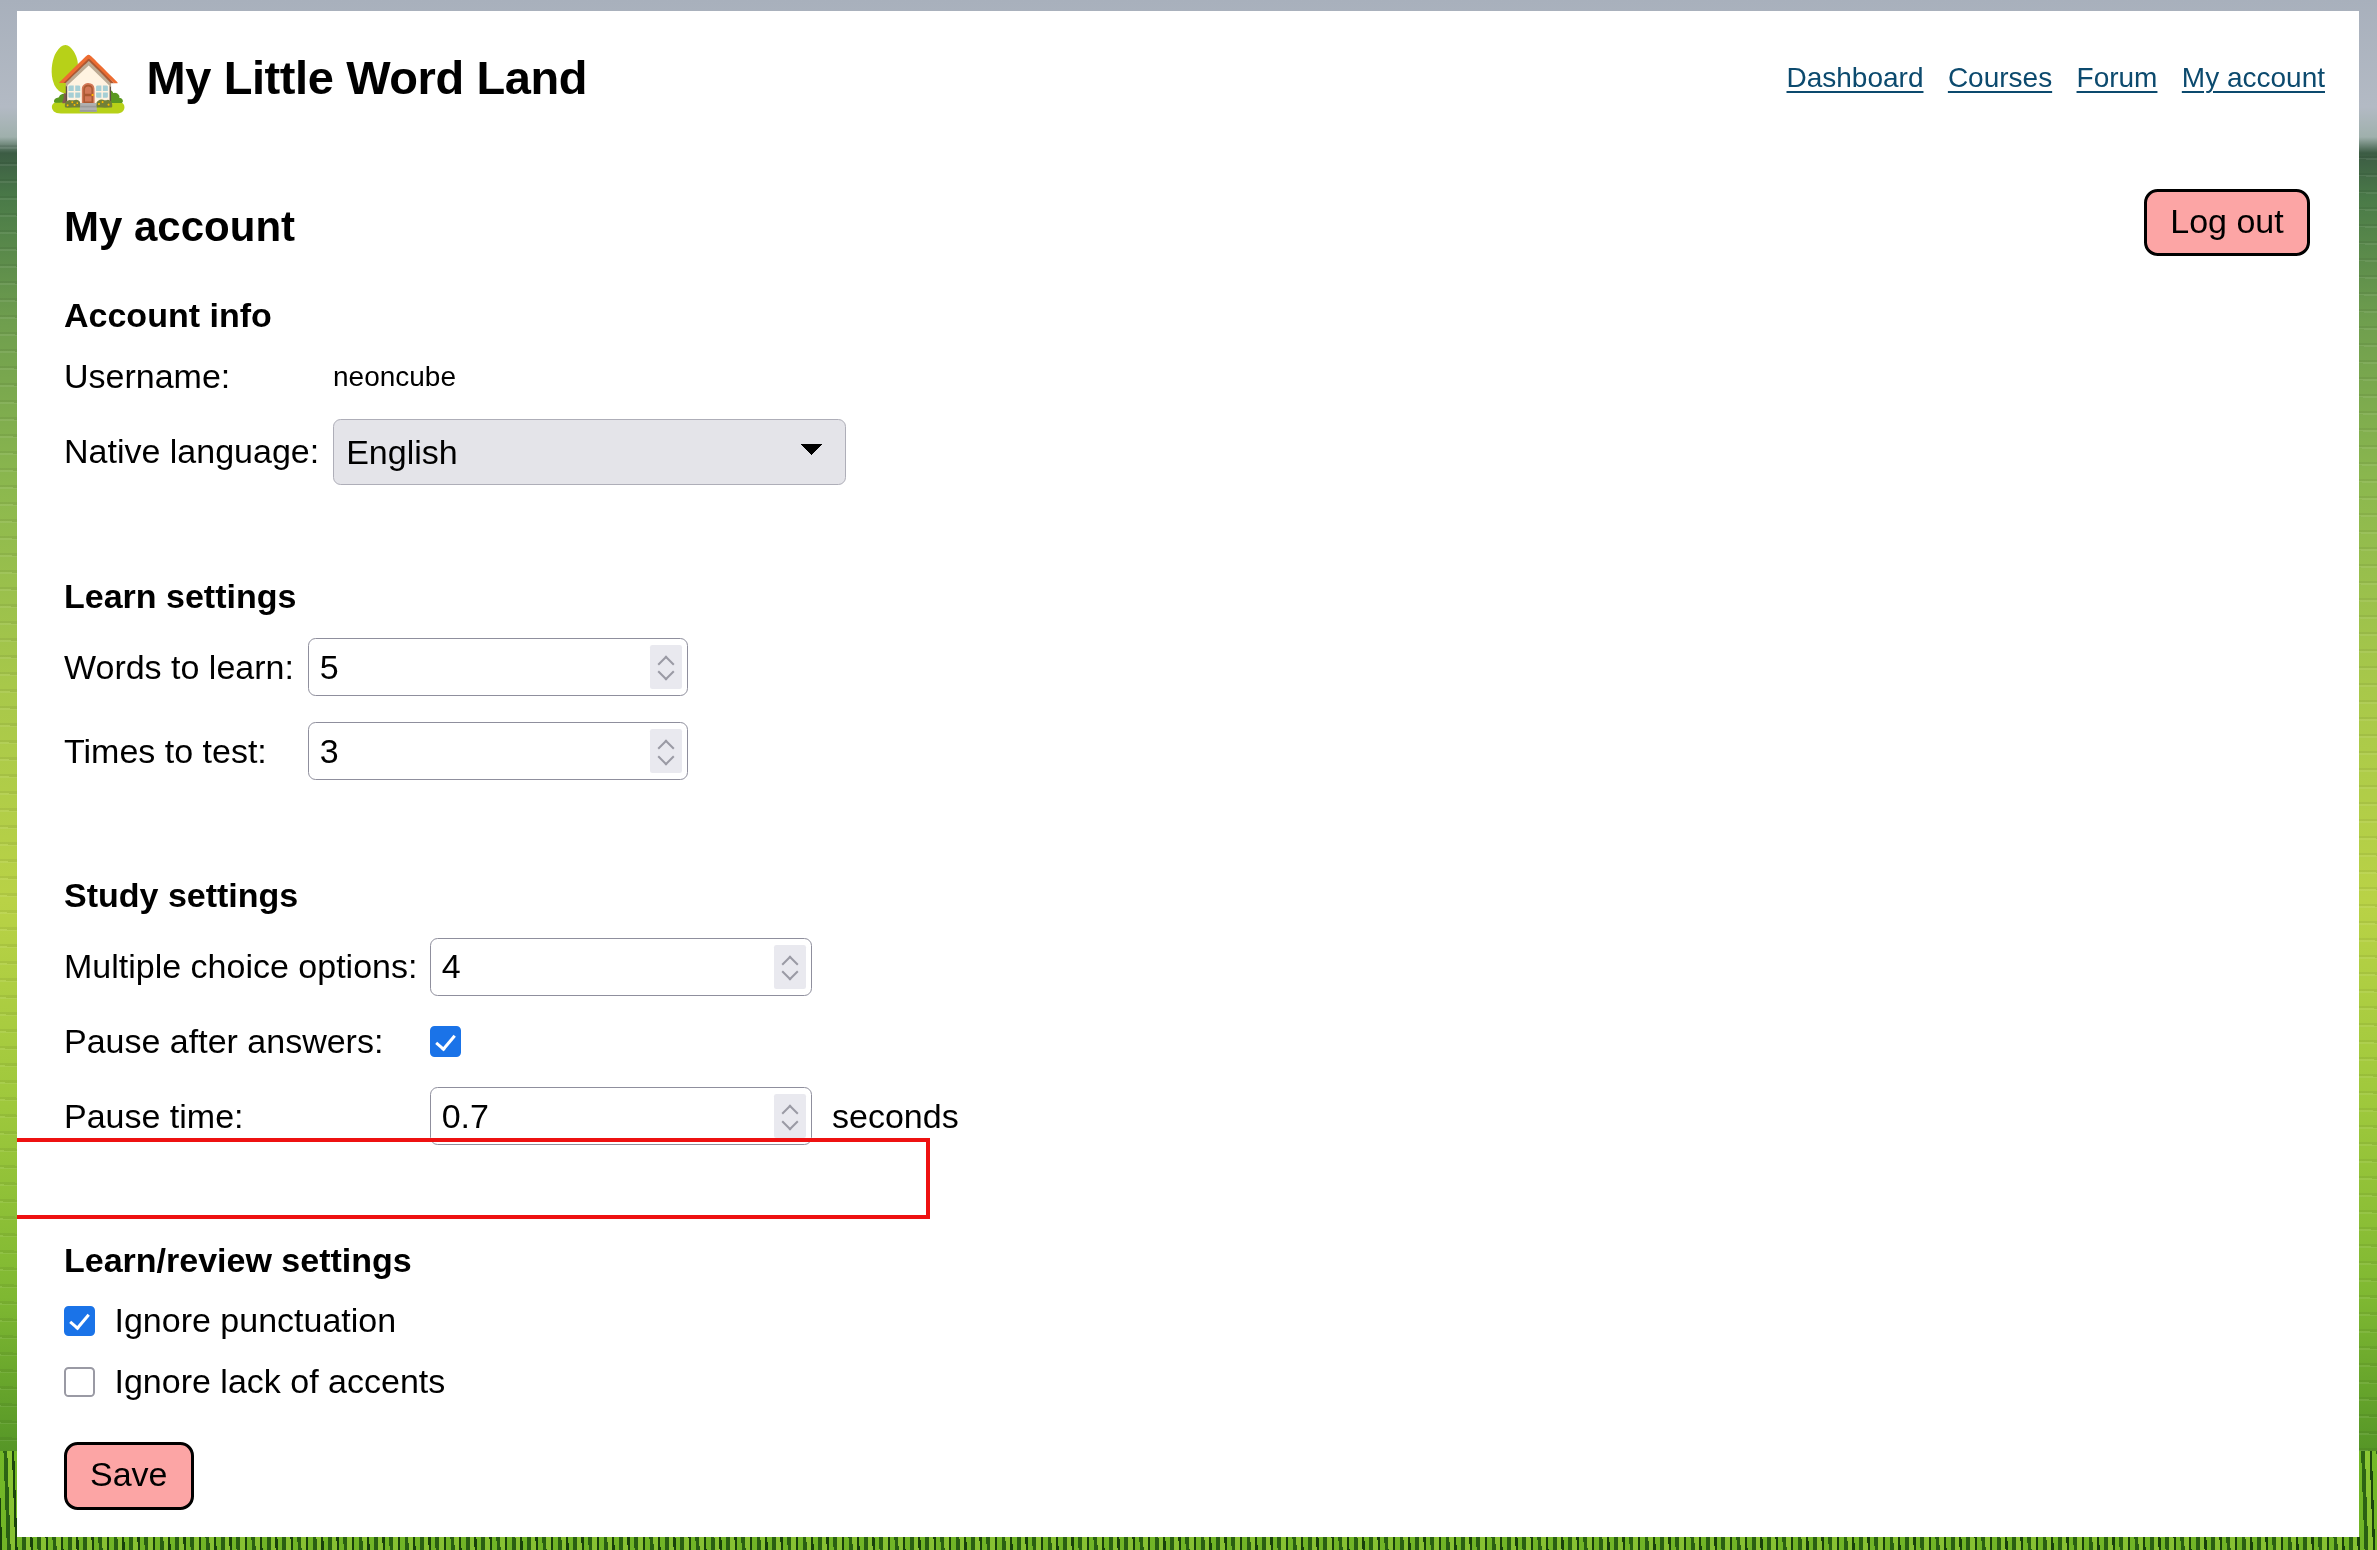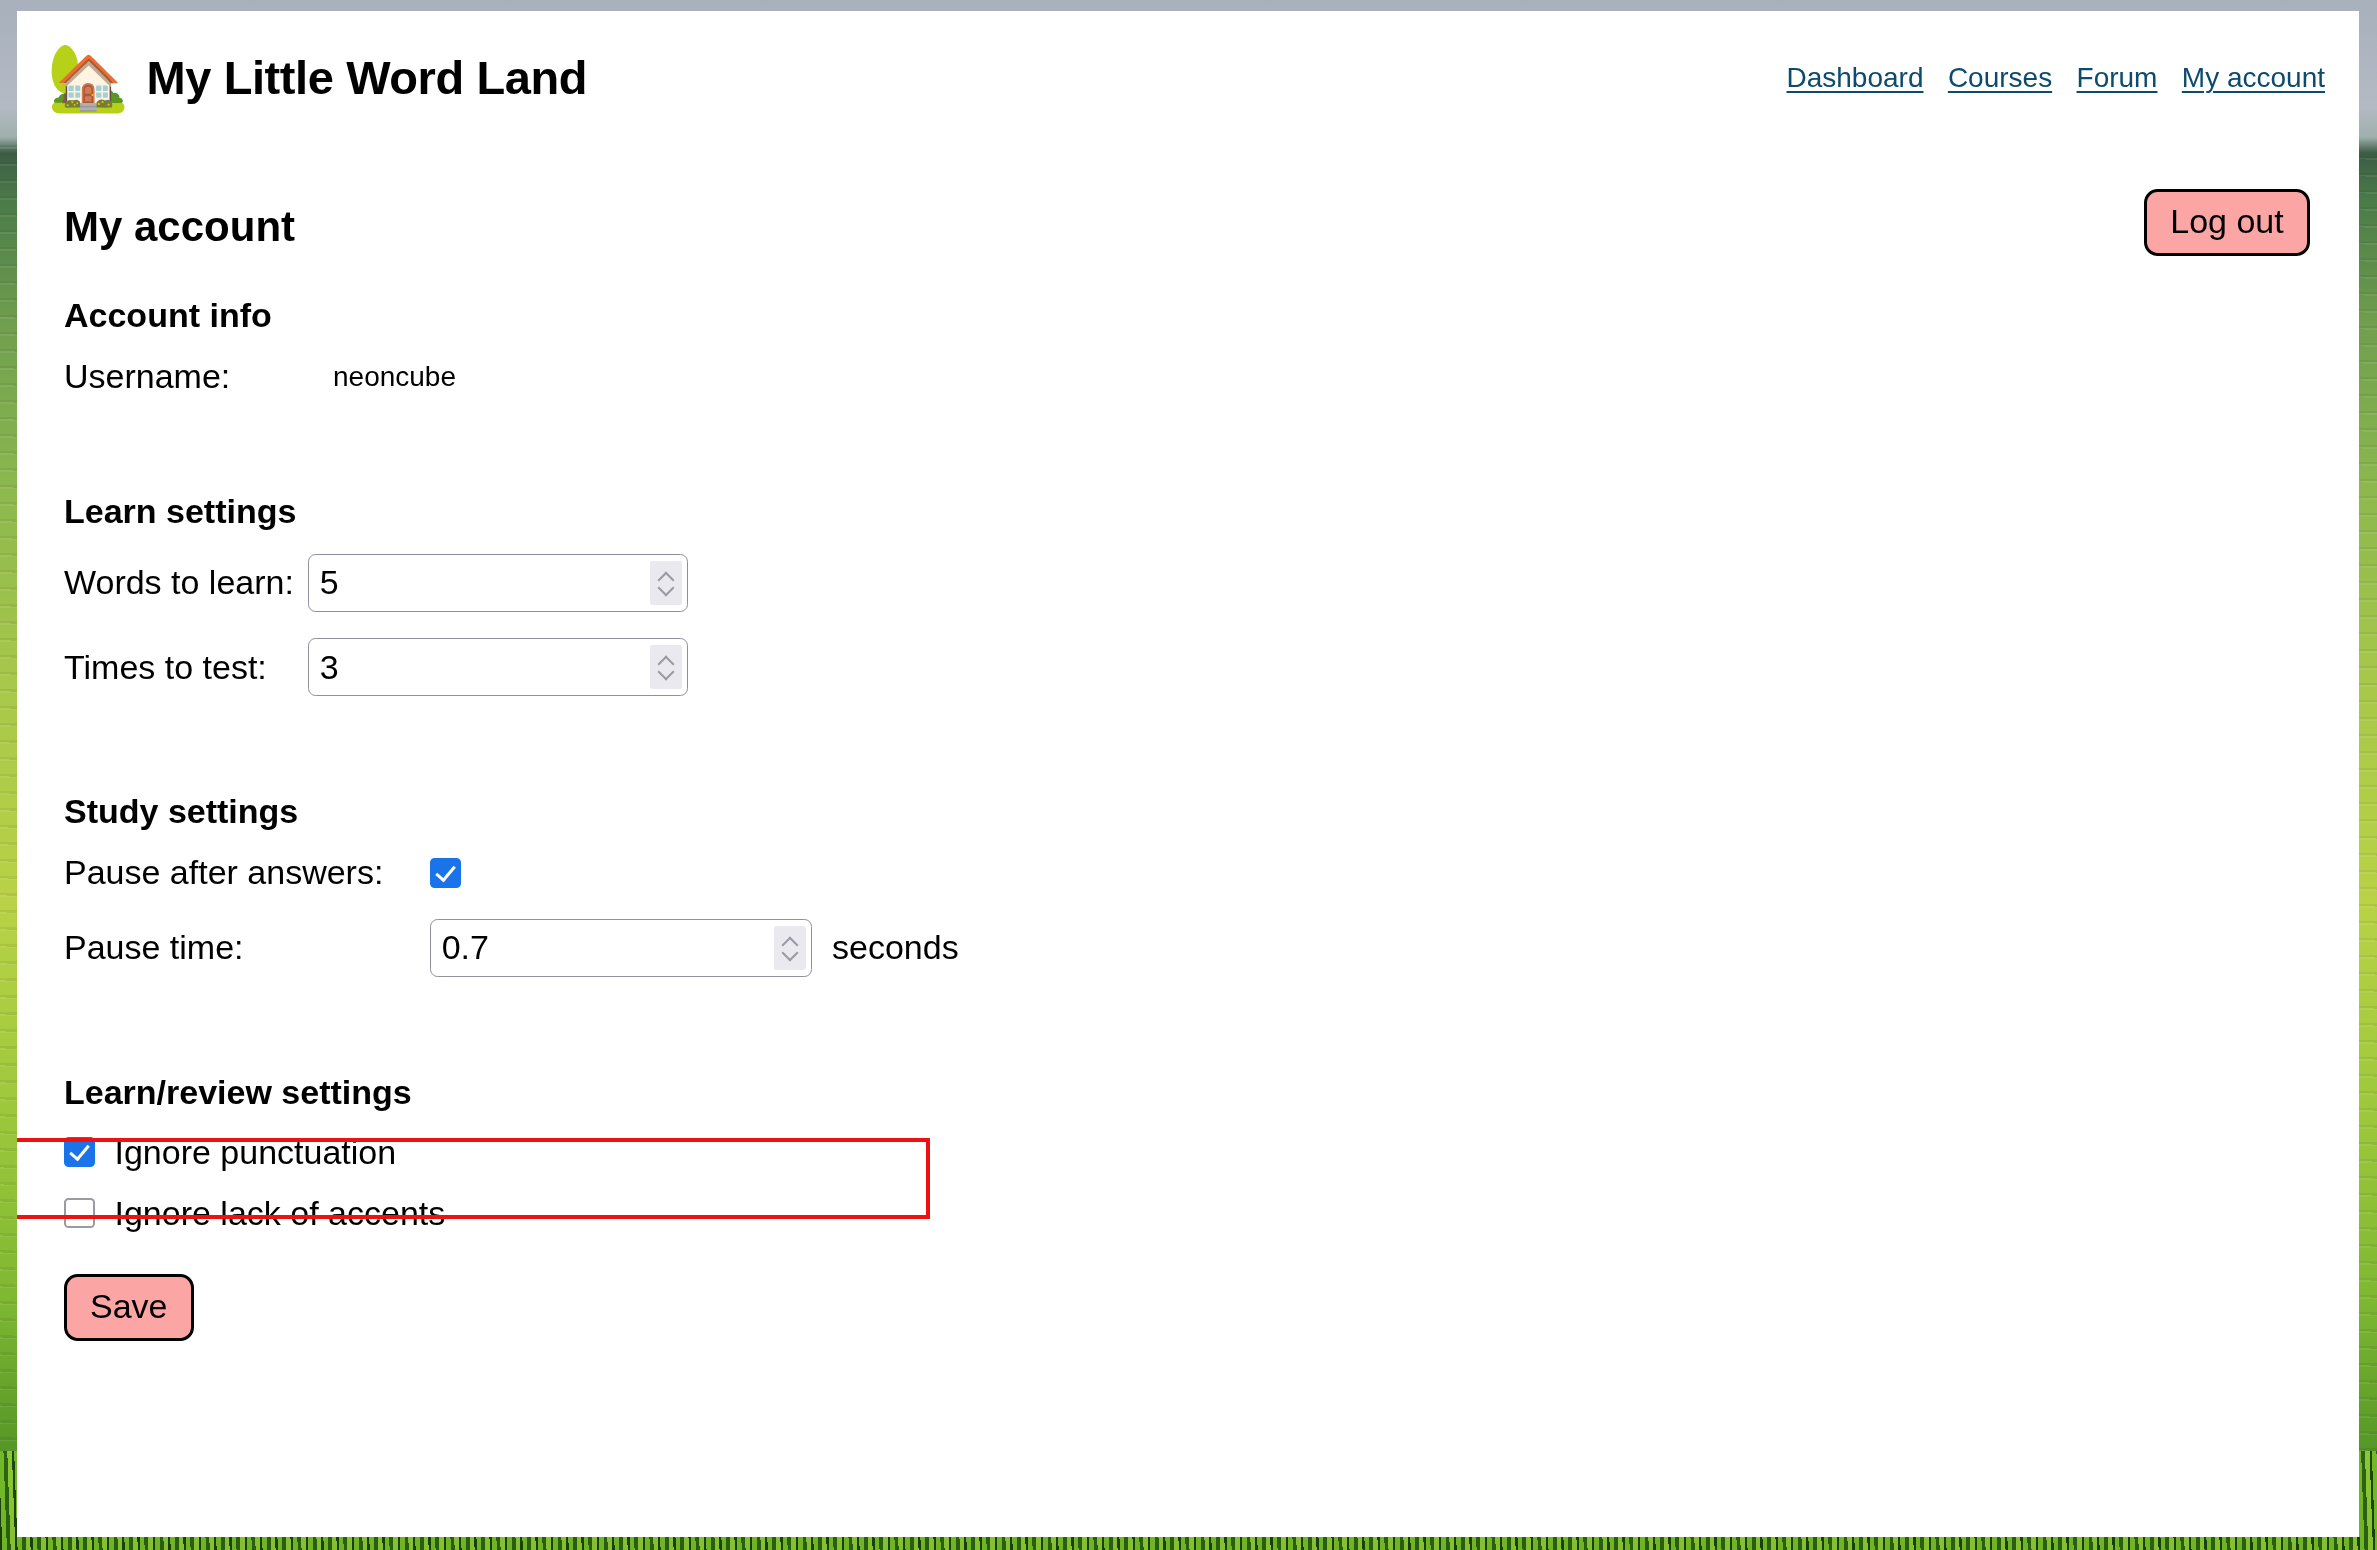--- a/index.html
+++ b/index.html
@@ -312,20 +312,26 @@
     </div>
 
     
     <h3 class="section">Account info</h3>
 
     <div class="row">
       <span class="lbl w-user">Username:</span>
       <span class="val">neoncube</span>
     </div>
 
+    <div class="row tall">
+      <span class="lbl w-user">Native language:</span>
+      <select class="sel">
+        <option>English</option>
+      </select>
+    </div>
 
     
     <h3 class="section gap-lg">Learn settings</h3>
 
     <div class="row tall">
       <span class="lbl w-learn">Words to learn:</span>
       <span class="numbox w1">
         <input type="text" value="5" style="">
         <span class="spin">
           <i class="up"></i>
@@ -341,20 +347,30 @@
         <span class="spin">
           <i class="up"></i>
           <i class="dn"></i>
         </span>
       </span>
     </div>
 
     
     <h3 class="section gap-lg">Study settings</h3>
 
+    <div class="row tall">
+      <span class="lbl w-study">Multiple choice options:</span>
+      <span class="numbox w2">
+        <input type="text" value="4" style="">
+        <span class="spin">
+          <i class="up"></i>
+          <i class="dn"></i>
+        </span>
+      </span>
+    </div>
 
     <div class="row">
       <span class="lbl w-study">Pause after answers:</span>
       <input type="checkbox" class="cbx" checked="" style="">
     </div>
 
     <div class="row tall">
       <span class="lbl w-study">Pause time:</span>
       <span class="numbox w2">
         <input type="text" value="0.7" style="">

